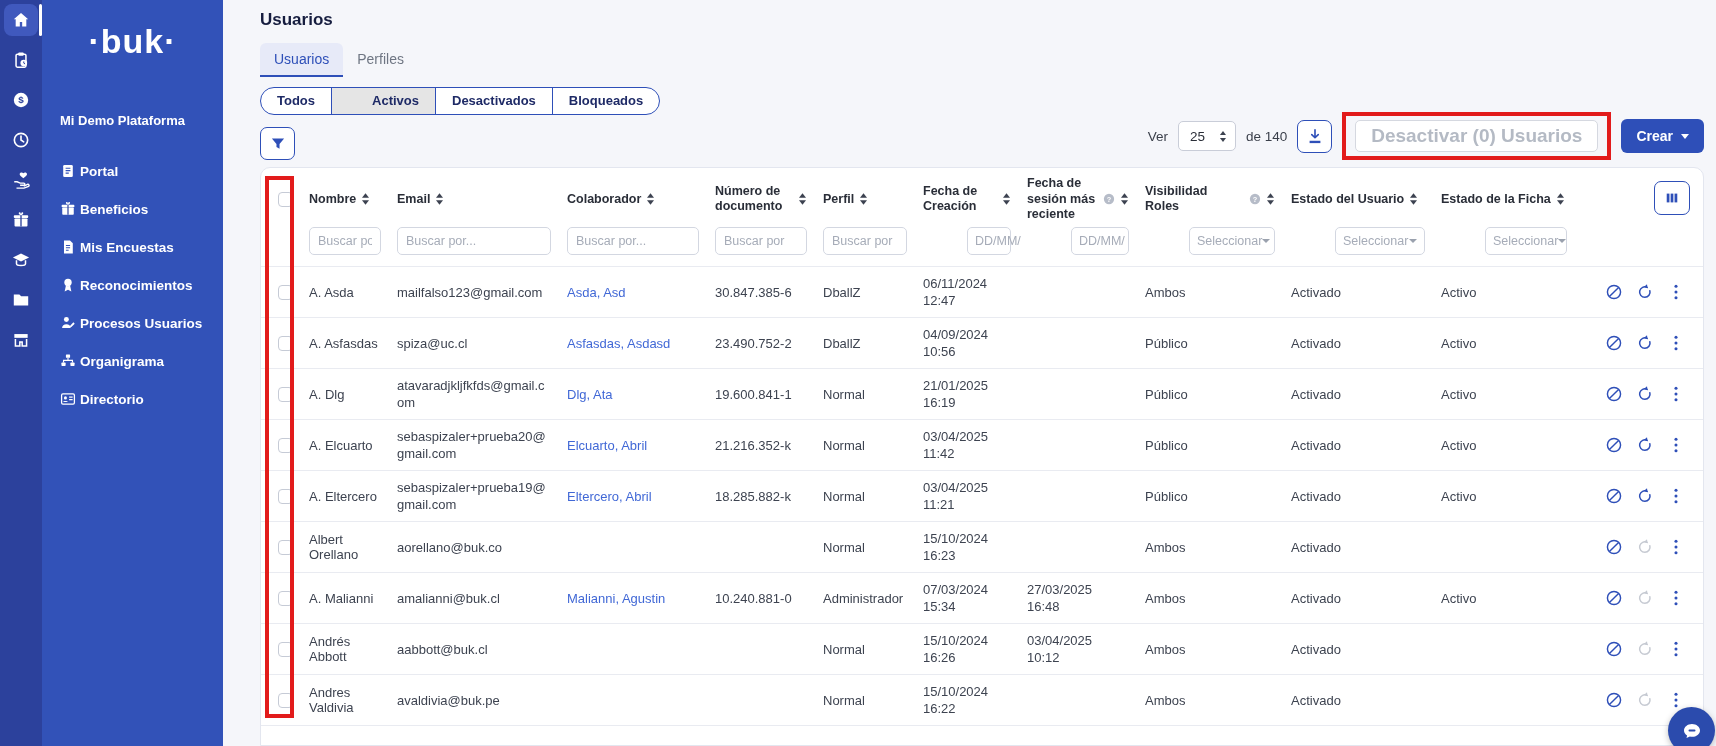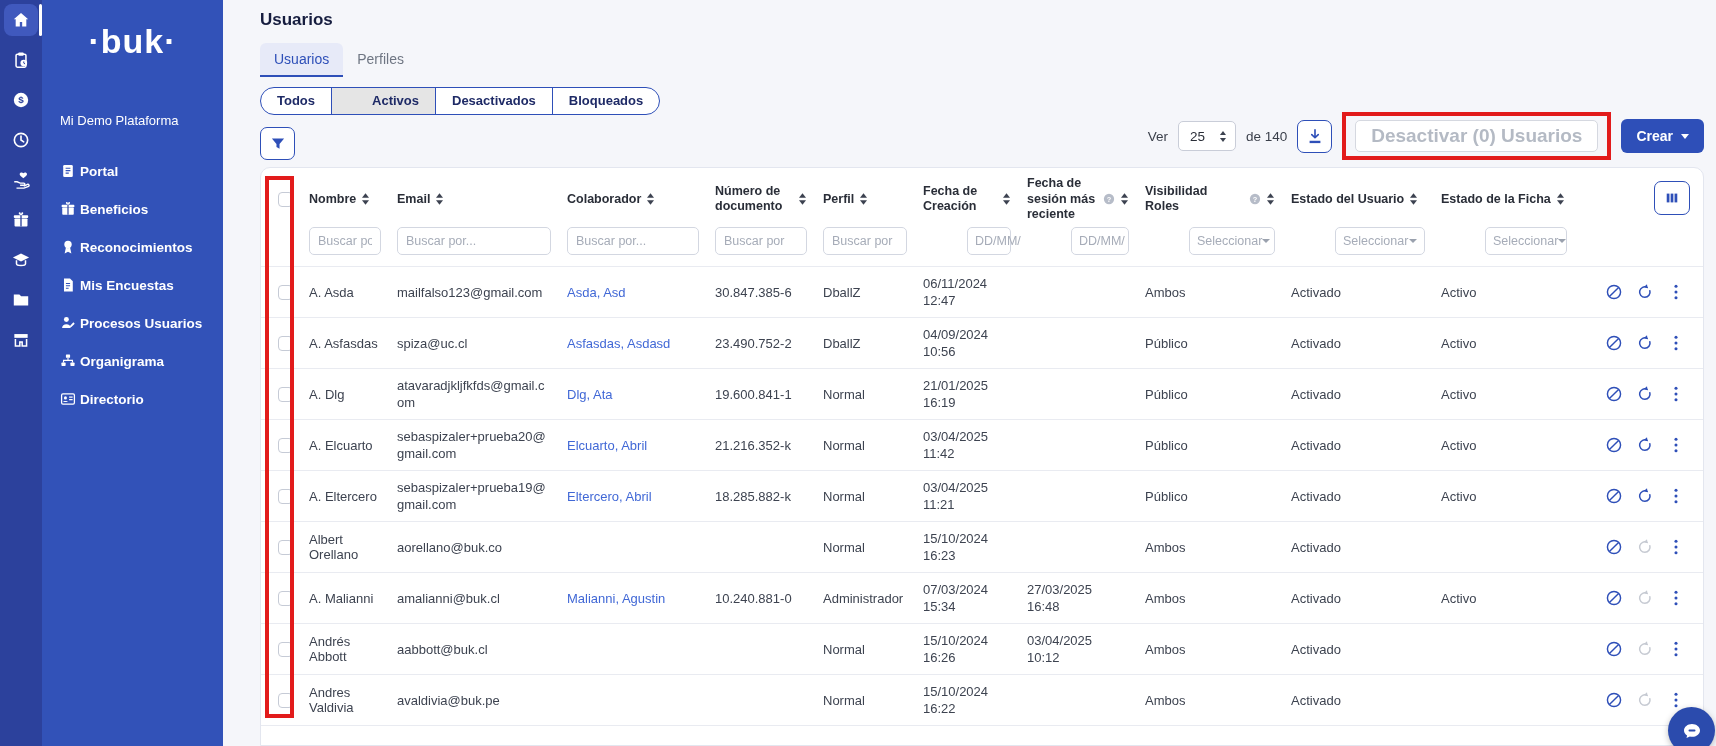--- a/index.html
+++ b/index.html
@@ -11,21 +11,21 @@
   .rail { position:absolute; left:0; top:0; bottom:0; width:42px; background:#2c419c; z-index:3; }
   .rail-item { position:relative; width:42px; height:40px; display:flex; align-items:center; justify-content:center; color:#fff; cursor:pointer; }
   .rail-item svg { width:18px; height:18px; }
   .rail-item.active::before { content:""; position:absolute; left:4px; top:4px; width:34px; height:32px; background:#4059bd; border-radius:8px; }
   .rail-item.active::after { content:""; position:absolute; right:0; top:4px; width:3px; height:32px; background:#fff; border-radius:2px; }
   .rail-item svg { position:relative; z-index:1; }
 
   
   .sidebar { position:absolute; left:42px; top:0; bottom:0; width:181px; background:#3252b8; color:#fff; z-index:2; }
   .logo { margin-top:22px; text-align:center; font-size:34px; font-weight:bold; letter-spacing:1px; color:#fff; }
-  .company { margin:52px 0 0 18px; font-size:13px; font-weight:normal; }
+  .company { margin:52px 0 0 18px; font-size:13px; font-weight:bold; }
   .nav { margin-top:24px; }
   .nav-item { display:flex; align-items:center; gap:4px; padding:11px 0 11px 18px; font-size:13.5px; font-weight:bold; color:#fff; cursor:pointer; }
   .nav-item svg { width:16px; height:16px; flex:0 0 16px; }
 
   
   .main { position:absolute; left:236px; top:0; right:0; bottom:0; padding:10px 12px 0 24px; }
   .page-title { font-size:17px; font-weight:bold; color:#161d3f; }
 
   .tabs { display:flex; margin-top:13px; }
   .tab { height:34px; padding:0 14px; display:flex; align-items:center; font-size:14px; color:#6f7683; cursor:pointer; border-bottom:2.5px solid transparent; }
@@ -162,31 +162,31 @@
           <svg viewBox="0 0 20 20" fill="currentColor">
             <rect x="2.8" y="8.2" width="14.4" height="9" rx="1"></rect>
             <rect x="2" y="4.8" width="16" height="3" rx="1"></rect>
             <path d="M10 4.8v12.4" stroke="#2c419c" stroke-width="1.5"></path>
             <path d="M10 4.5C8 4.5 6.4 2 8.3 1.4 9.6 1 10 3 10 4.5zm0 0c2 0 3.6-2.5 1.7-3.1C10.4 1 10 3 10 4.5z"></path>
           </svg>
           <span>Beneficios</span>
         </div>
         <div class="nav-item">
           <svg viewBox="0 0 20 20" fill="currentColor">
+            <path d="M5 1.8h7.5L16 5.3v12.9H5z"></path>
+            <path d="M7.4 8h5.2M7.4 11h5.2M7.4 14h3.4" stroke="#3252b8" stroke-width="1.3"></path>
+          </svg>
+          <span>Mis Encuestas</span>
+        </div>
+        <div class="nav-item">
+          <svg viewBox="0 0 20 20" fill="currentColor">
             <circle cx="10" cy="6.8" r="4.6"></circle>
             <path d="M7.4 10.6 5.8 18l4.2-2.1L14.2 18l-1.6-7.4-2.6 1z"></path>
           </svg>
           <span>Reconocimientos</span>
-        </div>
-        <div class="nav-item">
-          <svg viewBox="0 0 20 20" fill="currentColor">
-            <path d="M5 1.8h7.5L16 5.3v12.9H5z"></path>
-            <path d="M7.4 8h5.2M7.4 11h5.2M7.4 14h3.4" stroke="#3252b8" stroke-width="1.3"></path>
-          </svg>
-          <span>Mis Encuestas</span>
         </div>
         <div class="nav-item">
           <svg viewBox="0 0 20 20" fill="currentColor">
             <circle cx="8" cy="5.6" r="3.1"></circle>
             <path d="M2.6 16.4c0-3.1 2.4-4.8 5.4-4.8s5.4 1.7 5.4 4.8z"></path>
             <path d="M12.6 13.4l4.2-4.2 1.6 1.6-4.2 4.2h-1.6z"></path>
           </svg>
           <span>Procesos Usuarios</span>
         </div>
         <div class="nav-item">

